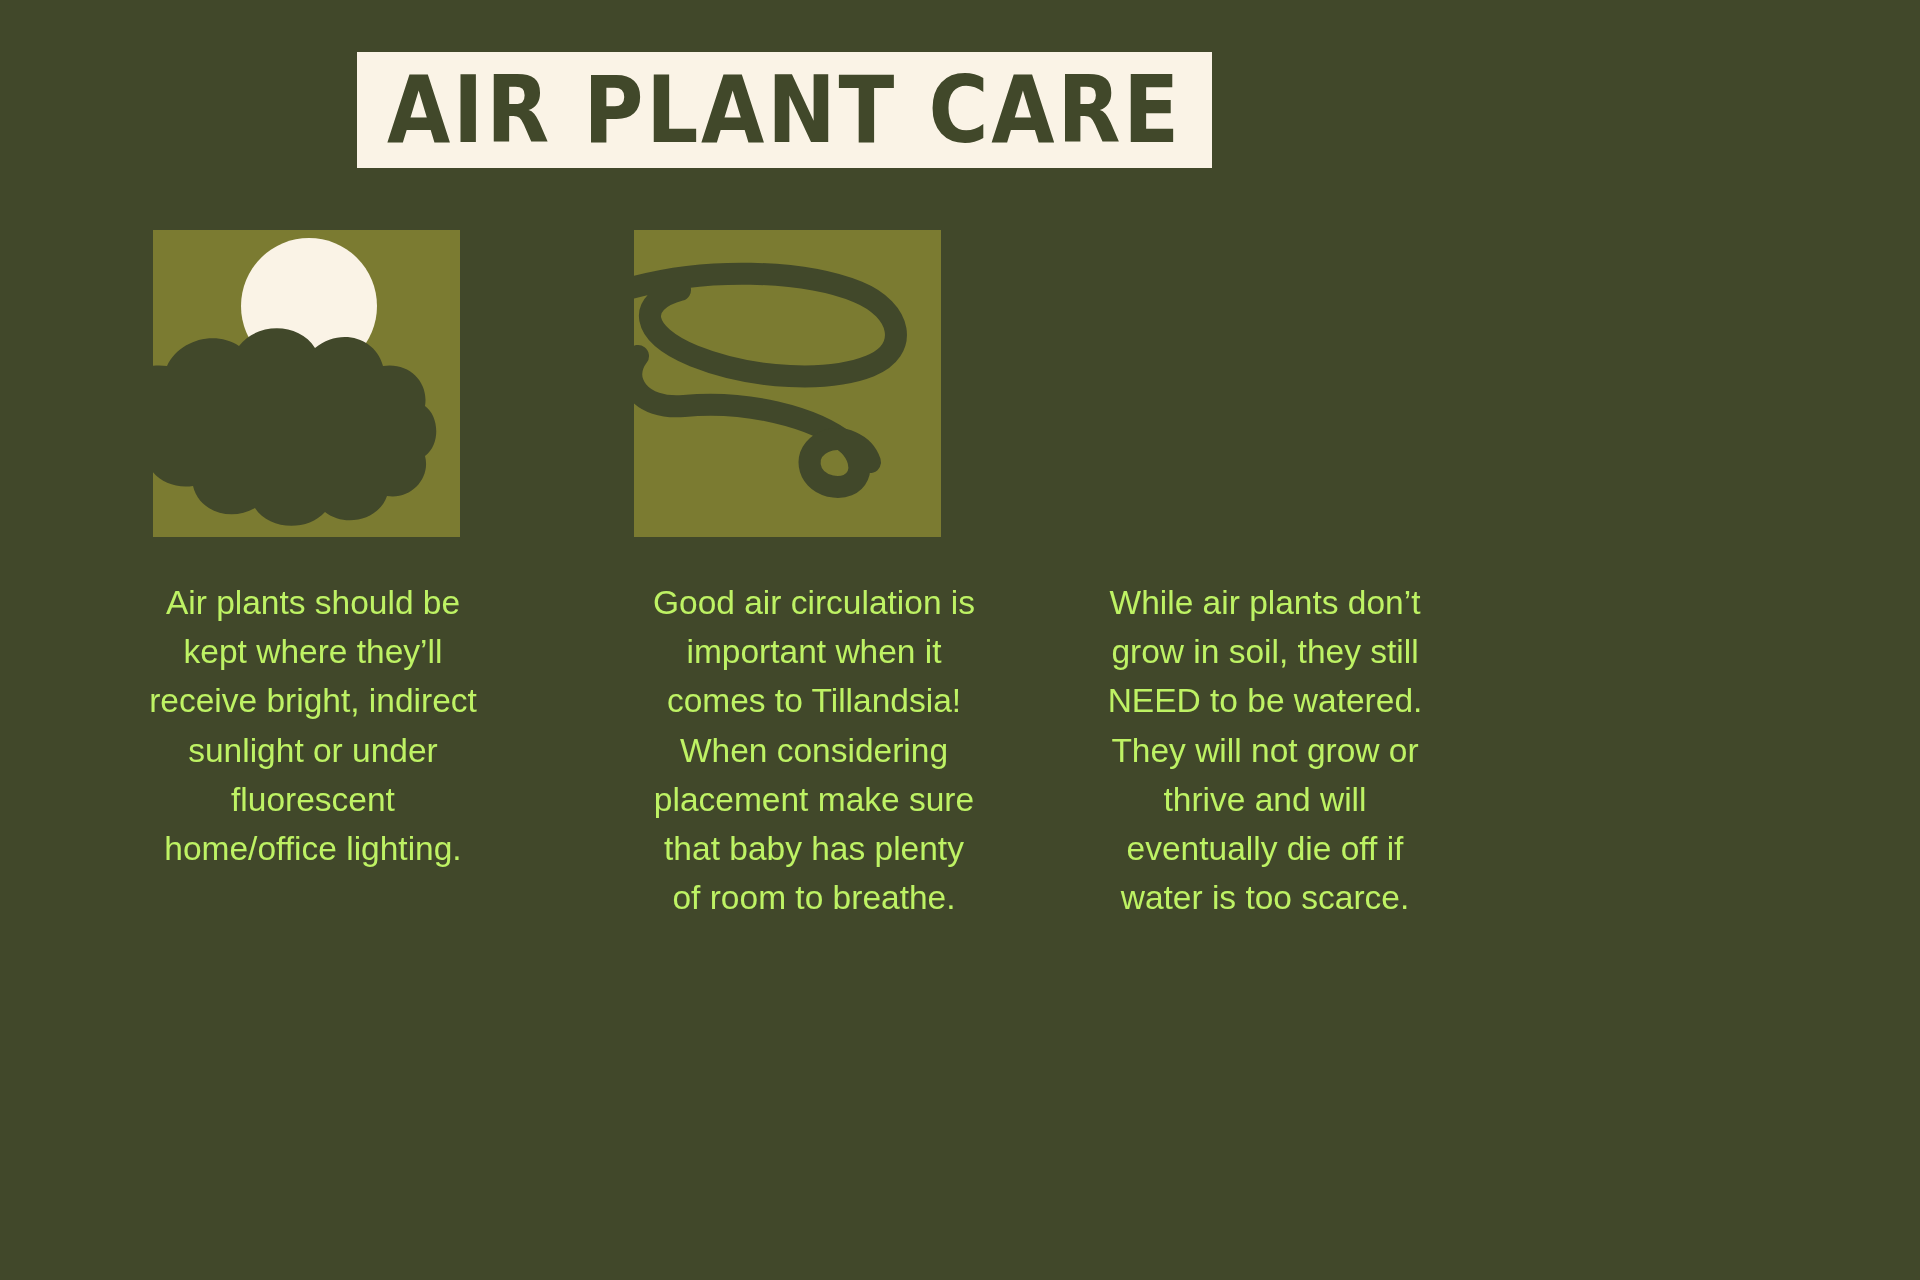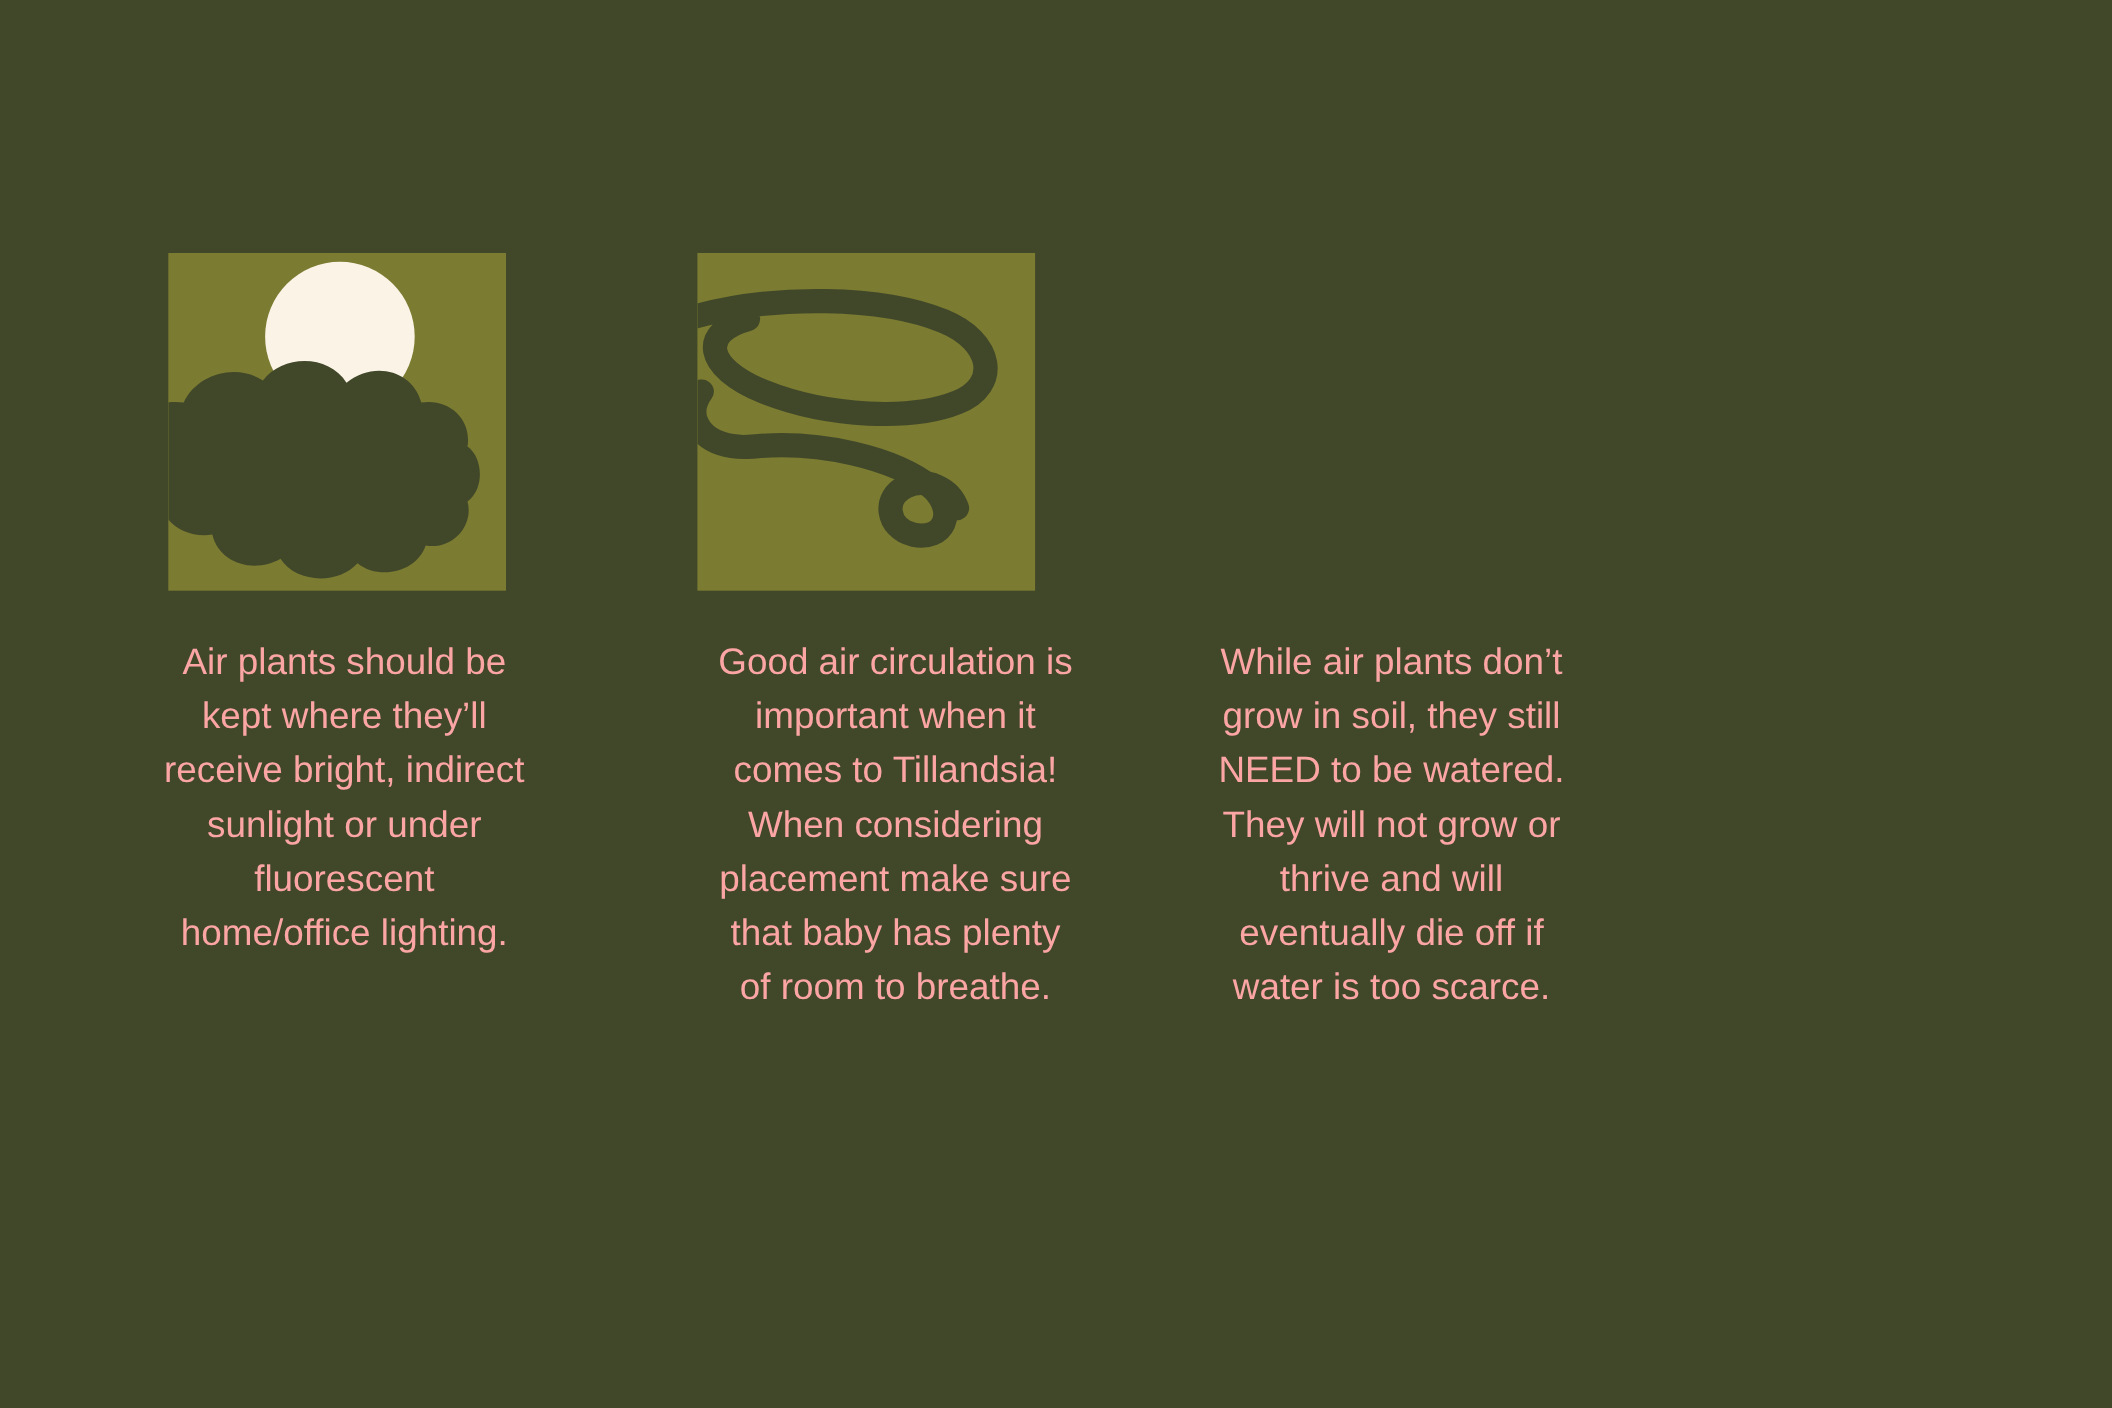--- a/index.html
+++ b/index.html
@@ -74,34 +74,37 @@
   .paras{
     position:absolute;
     left:120px; top:578px;
     width:1680px;
   }
   .para{
     position:absolute;
     top:0;
     width:330px;
     text-align:center;
-    color:#fca5a5;
+    color:#bef264;
     font-size:33.5px;
     line-height:1.47;
     font-family:"Liberation Sans", sans-serif;
   }
   .para.p1{ left:28px; }
   .para.p2{ left:529px; }
   .para.p3{ left:970px; width:350px; }
 </style>
 </head>
 <body>
 
 <div id="poster">
 
+  <div class="title-banner">
+    <div class="title-text">AIR PLANT CARE</div>
+  </div>
 
   <div class="cards">
 
     <div class="card c1">
       <svg class="icon-layer" viewBox="0 0 307 307" preserveAspectRatio="none">
 
         <circle cx="156" cy="76" r="68" fill="#faf3e6"></circle>
 
         <path fill="#41482a" d="
           M -40,176

